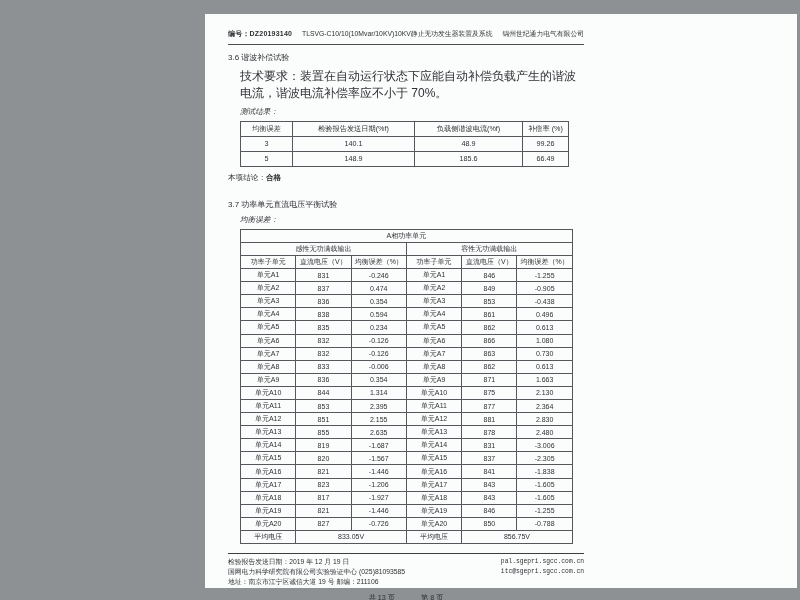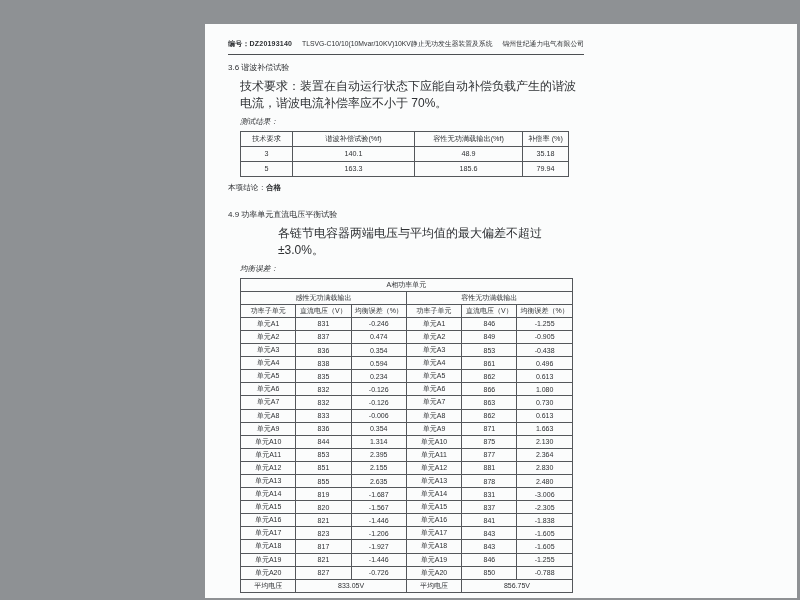--- a/index.html
+++ b/index.html
@@ -6,21 +6,20 @@
   body{
     width:800px;height:600px;overflow:hidden;position:relative;
     background:#8e9194;
     font-family:"Liberation Sans","DejaVu Sans",sans-serif;
     color:#2e3033;
     -webkit-font-smoothing:antialiased;
   }
   .page{
     position:absolute;left:205px;top:14px;width:592px;height:574px;
     background:#fbfcfc;
-    margin-top:10px;
   }
   .content{
     position:absolute;left:23px;top:0;width:356px;
   }
   
   .hdr{
     display:flex;align-items:baseline;justify-content:space-between;
     margin-top:15px;padding-bottom:5px;border-bottom:1px solid #4c4f52;
     font-size:7px;white-space:nowrap;
   }
@@ -76,49 +75,48 @@
 
     <table id="harmonic-table">
       <colgroup>
           <col class="c0">
           <col class="c1">
           <col class="c2">
           <col class="c3">
         </colgroup>
       <thead>
         <tr>
-          <th>技术要求</th>
-          <th>谐波补偿试验(%f)</th>
-          <th>容性无功满载输出(%f)</th>
+          <th>均衡误差</th>
+          <th>检验报告发送日期(%f)</th>
+          <th>负载侧谐波电流(%f)</th>
           <th>补偿率 (%)</th>
         </tr>
       </thead>
       <tbody>
           <tr>
             <td>3</td>
             <td>140.1</td>
             <td>48.9</td>
-            <td>35.18</td>
+            <td>99.26</td>
           </tr>
           <tr>
             <td>5</td>
-            <td>163.3</td>
+            <td>148.9</td>
             <td>185.6</td>
-            <td>79.94</td>
+            <td>66.49</td>
           </tr>
         </tbody>
     </table>
 
     <div class="concl">
       <span>本项结论：</span><b>合格</b>
     </div>
 
-    <div class="sec-h" style="margin-top:16px;">4.9 功率单元直流电压平衡试验</div>
+    <div class="sec-h" style="margin-top:16px;">3.7 功率单元直流电压平衡试验</div>
     <div class="para">
-      <span class="indent">各链节电容器两端电压与平均值的最大偏差不超过±3.0%。</span>
     </div>
     <div class="lbl">均衡误差：</div>
 
     <table id="balance-table">
       <colgroup>
           <col>
           <col>
           <col>
           <col>
           <col>

